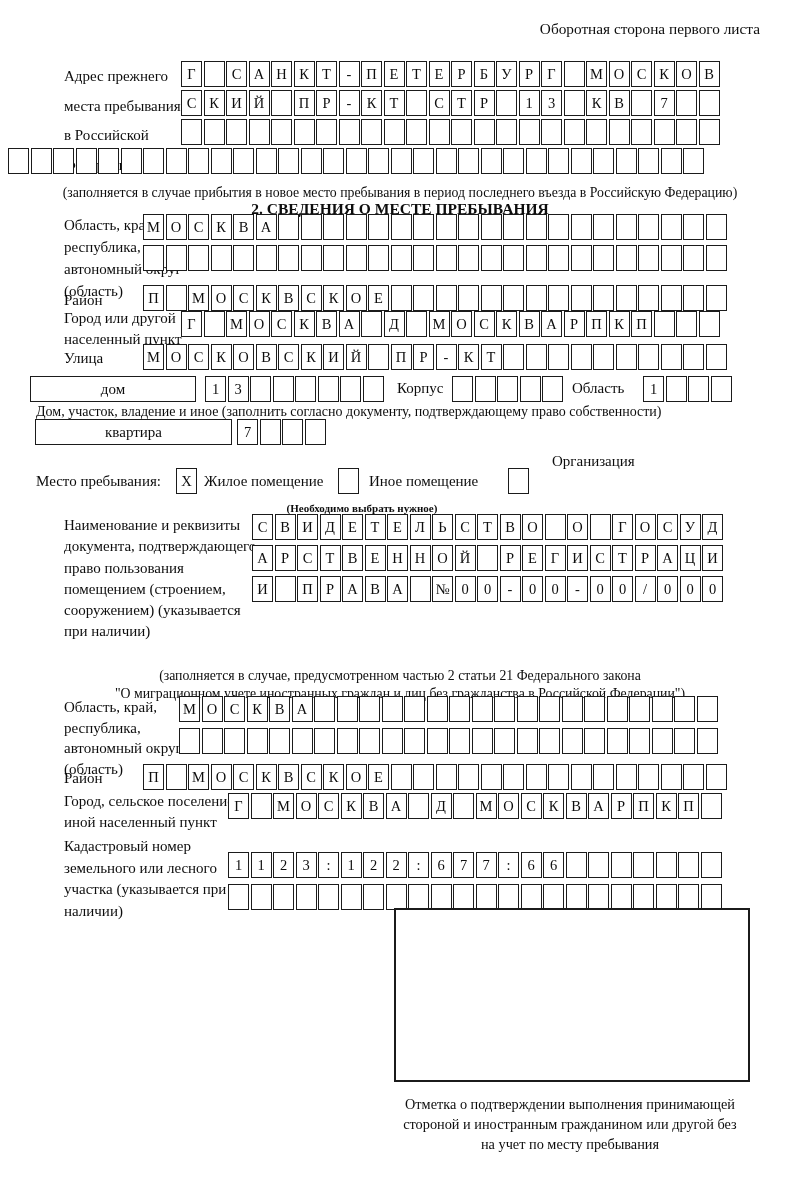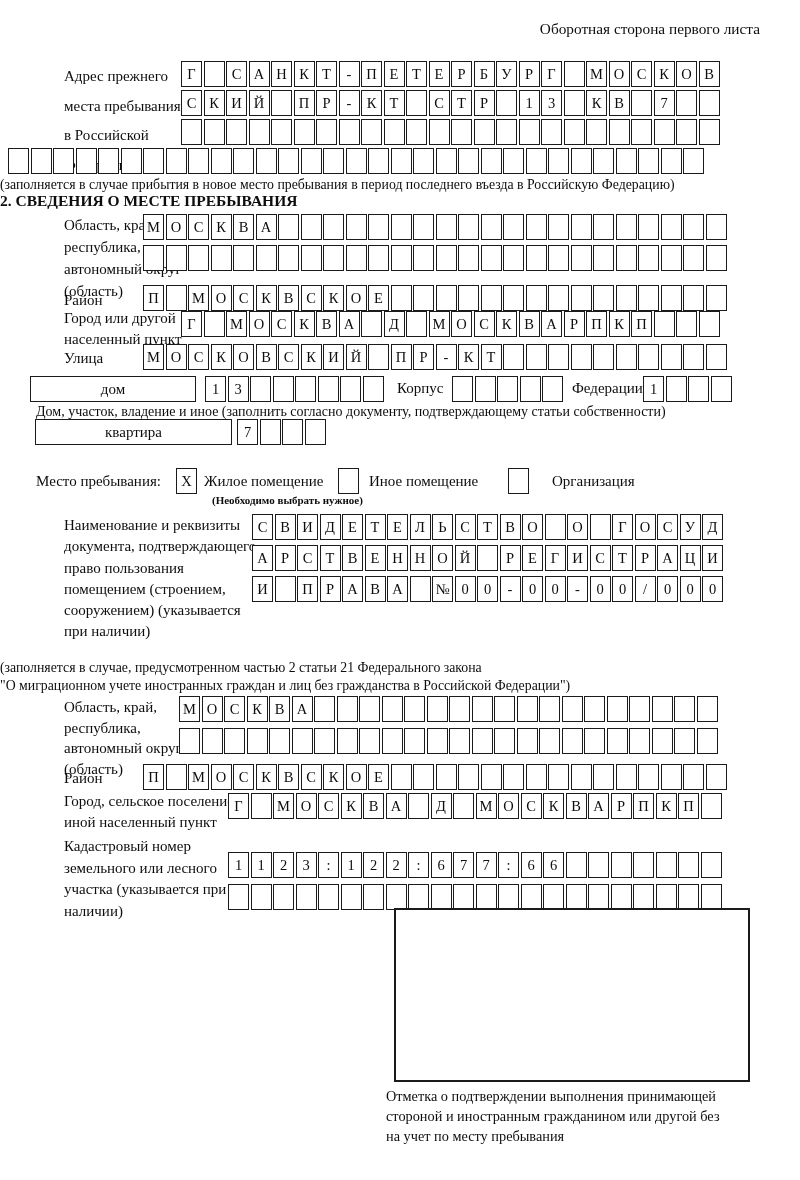--- a/index.html
+++ b/index.html
@@ -8,21 +8,21 @@
   .abs{position:absolute;}
   .lbl{font-size:15px;line-height:22px;}
   .boxrow{position:absolute;display:flex;gap:1.5px;}
   .cell{width:19px;height:24px;border:1.5px solid #1b1b1b;background:#fff;
         display:flex;align-items:center;justify-content:center;
         font-size:14.5px;font-family:"Liberation Serif",serif;flex:0 0 auto;}
   .widebox{position:absolute;border:1.6px solid #1b1b1b;background:#fff;
         display:flex;align-items:center;justify-content:center;font-size:15px;}
   .cap{font-size:13.8px;}
   .title{font-weight:bold;font-size:15.5px;}
-  .center{text-align:left;}
+  .center{text-align:center;margin-top:8px;}
 </style>
 </head>
 <body>
 
 <div class="page">
 
   <div class="abs" style="left:400px;top:20px;width:360px;text-align:right;font-size:15.3px;">Оборотная сторона первого листа</div>
 
   <div class="abs lbl" style="left:64px;top:62px;width:124px;line-height:29.5px;">Адрес прежнего места пребывания в Российской Федерации</div>
   <div class="boxrow" style="left:181px;top:61px;">
@@ -298,28 +298,28 @@
       <span class="cell"></span>
     </div>
   <div class="abs lbl" style="left:397px;top:377px;">Корпус</div>
   <div class="boxrow" style="left:452px;top:376px;">
       <span class="cell"></span>
       <span class="cell"></span>
       <span class="cell"></span>
       <span class="cell"></span>
       <span class="cell"></span>
     </div>
-  <div class="abs lbl" style="left:572px;top:377px;">Федерации</div>
+  <div class="abs lbl" style="left:572px;top:377px;">Область</div>
   <div class="boxrow" style="left:643px;top:376px;">
       <span class="cell">1</span>
       <span class="cell"></span>
       <span class="cell"></span>
       <span class="cell"></span>
     </div>
-  <div class="abs" style="left:36px;top:404px;font-size:14px;">Дом, участок, владение и иное (заполнить согласно документу, подтверждающему статьи собственности)</div>
+  <div class="abs" style="left:36px;top:404px;font-size:14px;">Дом, участок, владение и иное (заполнить согласно документу, подтверждающему право собственности)</div>
 
   <div class="widebox" style="left:35px;top:419px;width:195px;height:24px;">квартира</div>
   <div class="boxrow" style="left:237px;top:419px;">
       <span class="cell">7</span>
       <span class="cell"></span>
       <span class="cell"></span>
       <span class="cell"></span>
     </div>
 
   <div class="abs lbl" style="left:36px;top:470px;">Место пребывания:</div>
@@ -327,21 +327,21 @@
       <span class="cell">X</span>
     </div>
   <div class="abs lbl" style="left:204px;top:470px;">Жилое помещение</div>
   <div class="boxrow" style="left:338px;top:468px;">
       <span class="cell"></span>
     </div>
   <div class="abs lbl" style="left:369px;top:470px;">Иное помещение</div>
   <div class="boxrow" style="left:508px;top:468px;">
       <span class="cell"></span>
     </div>
-  <div class="abs lbl" style="left:552px;top:470px;">Организация</div>
+  <div class="abs lbl" style="left:552px;top:450px;">Организация</div>
   <div class="abs center" style="left:212px;top:494px;width:300px;font-size:11px;font-weight:bold;">(Необходимо выбрать нужное)</div>
 
   <div class="abs lbl" style="left:64px;top:515px;width:200px;line-height:21.3px;">Наименование и реквизиты документа, подтверждающего право пользования помещением (строением, сооружением) (указывается при наличии)</div>
   <div class="boxrow" style="left:252px;top:514px;">
       <span class="cell">С</span>
       <span class="cell">В</span>
       <span class="cell">И</span>
       <span class="cell">Д</span>
       <span class="cell">Е</span>
       <span class="cell">Т</span>

